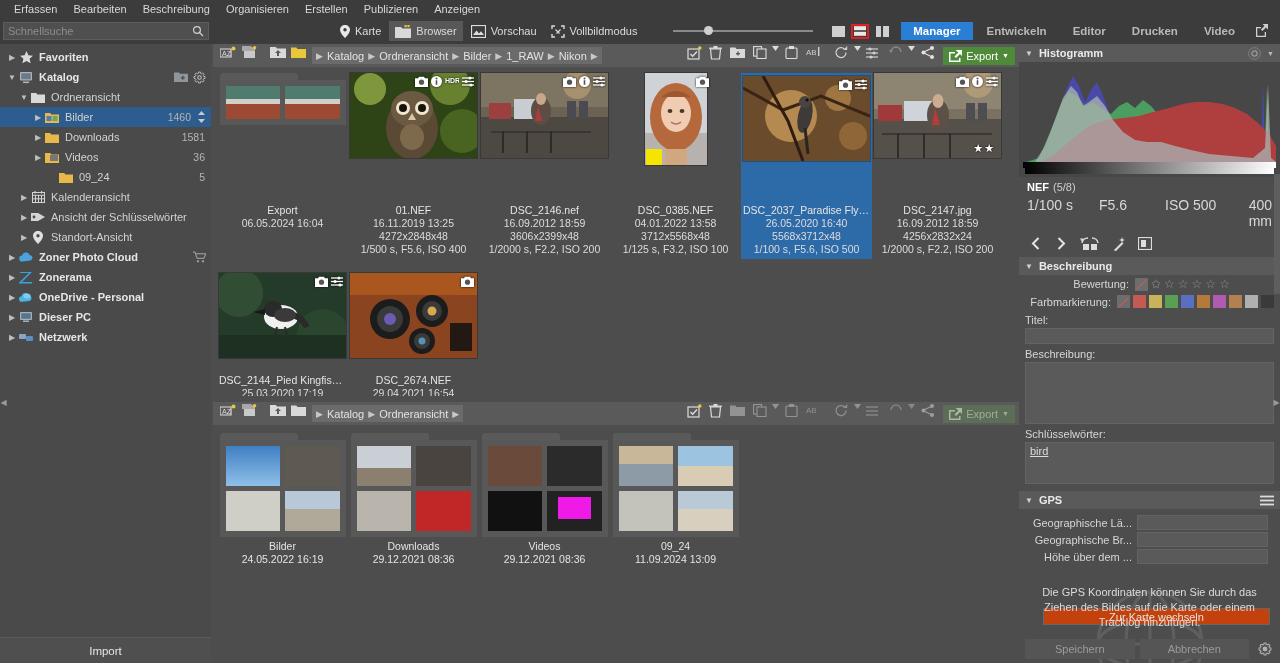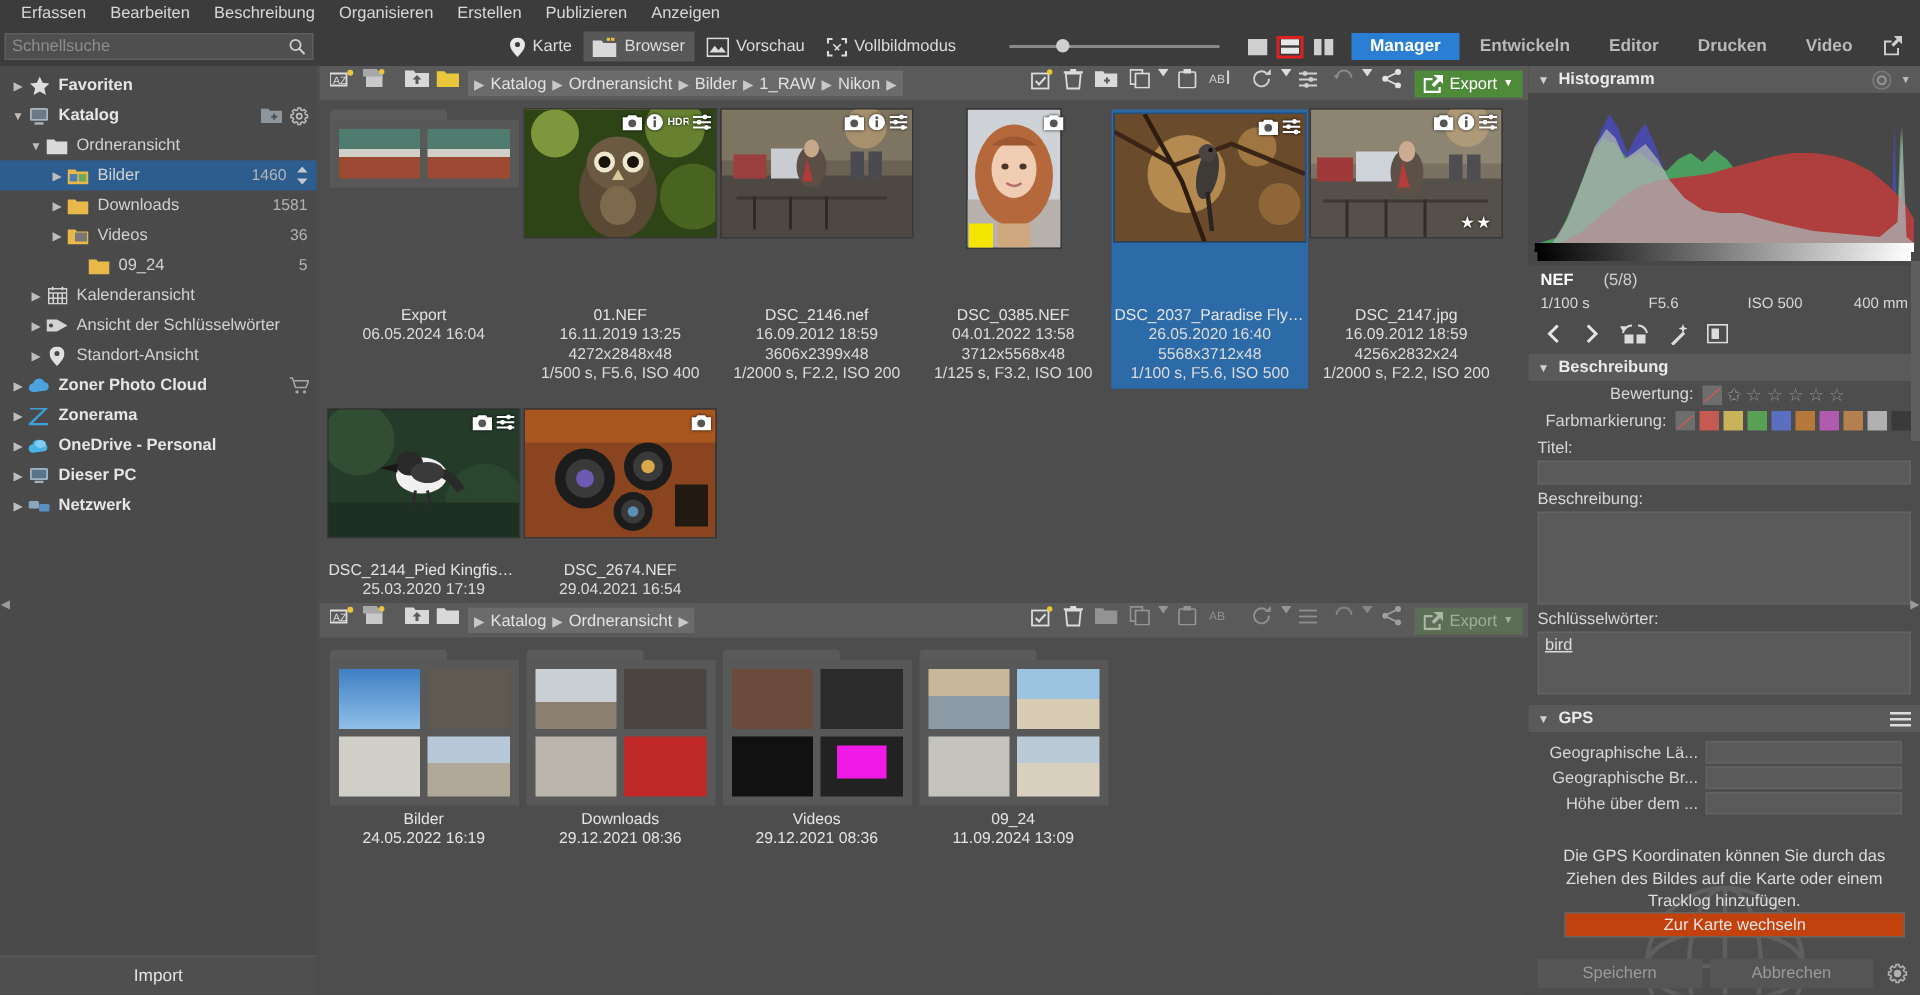--- a/index.html
+++ b/index.html
@@ -122,22 +122,22 @@
   .sect-head .tri { font-size:8px; margin-right:6px; color:#d0d0d0; }
   .sect-head .hr-icons { position:absolute; right:6px; display:flex; align-items:center; gap:6px;}
 
   .histogram { height:115px; background:#474747; position:relative; overflow:hidden; }
   .hgrad { position:absolute; left:6px; right:6px; bottom:3px; height:6px;
     background:linear-gradient(to right,#000,#fff); }
 
   .exif { padding:4px 8px 2px; }
   .exif-row { display:flex; font-size:11px; color:#ddd; margin-bottom:4px; }
   .exif-row .a { font-weight:bold; color:#fff; }
-  .exif-row .b { margin-left:20px; color:#cfcfcf; }
-  .exif-row2 { display:flex; font-size:10px; color:#d8d8d8; }
+  .exif-row .b { margin-left:4px; color:#cfcfcf; }
+  .exif-row2 { display:flex; font-size:14px; color:#d8d8d8; }
   .exif-row2 span:nth-child(1){ width:72px; }
   .exif-row2 span:nth-child(2){ width:66px; }
   .exif-row2 span:nth-child(3){ width:70px; }
   .exif-row2 span:nth-child(4){ flex:1; text-align:right; }
 
   .navrow { display:flex; align-items:center; gap:9px; padding:5px 8px 6px; }
   .navrow .ni { width:17px; height:15px; display:flex; align-items:center; justify-content:center; cursor:default; }
 
   .field-row { display:flex; align-items:center; font-size:11px; padding:2px 6px; }
   .field-row .fl { width:110px; text-align:right; padding-right:6px; color:#d6d6d6; }

